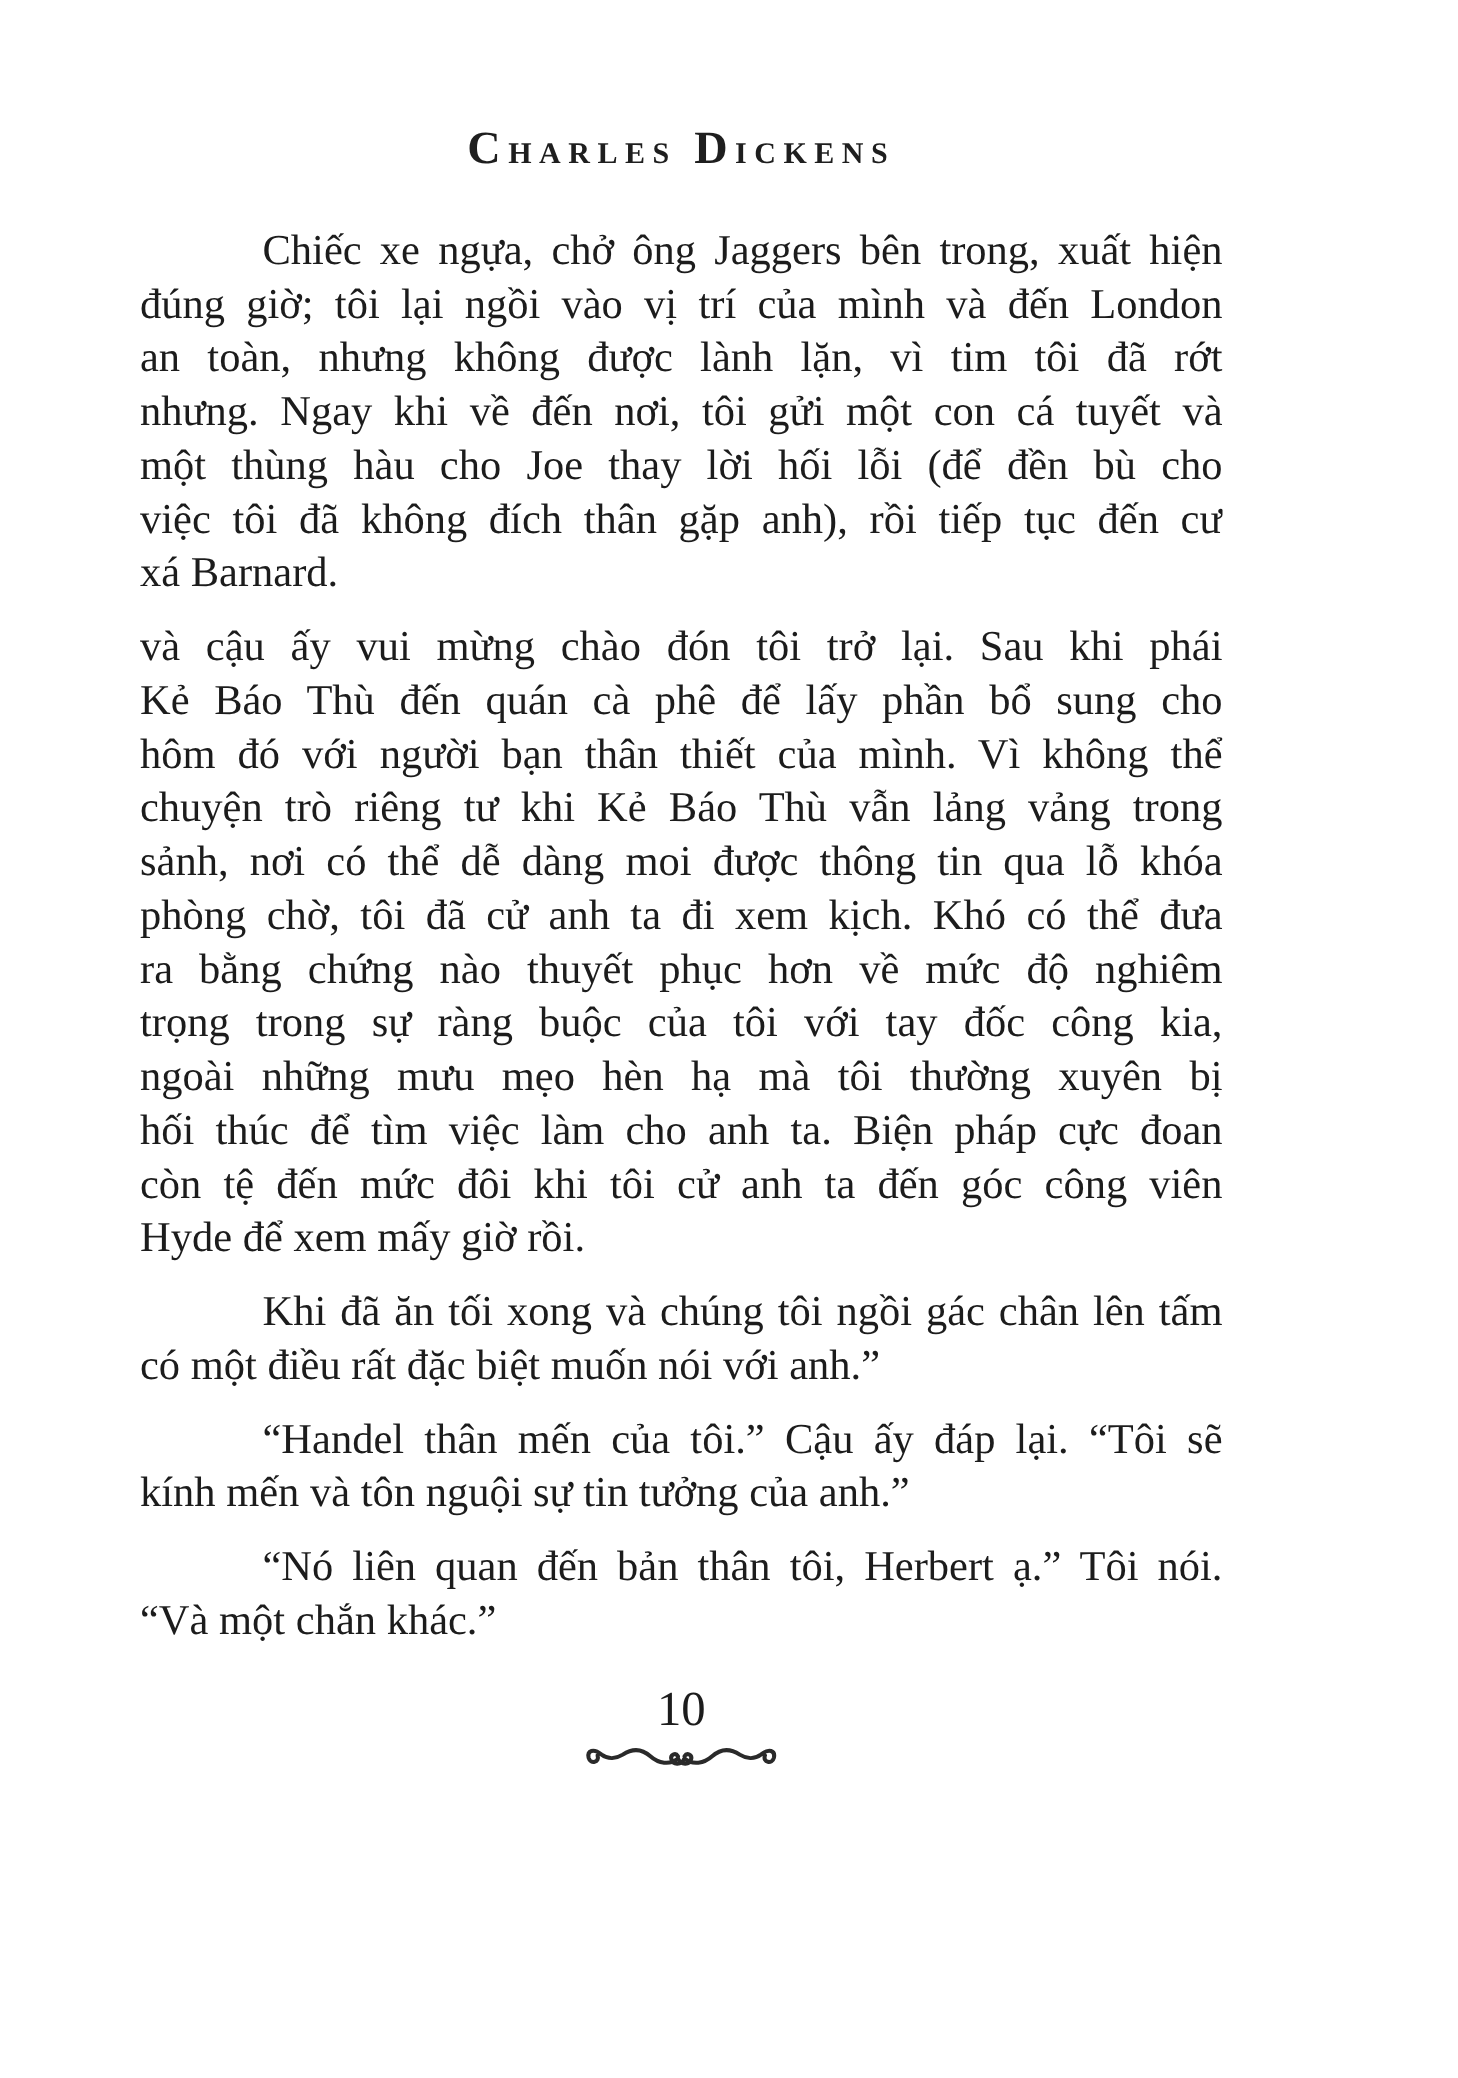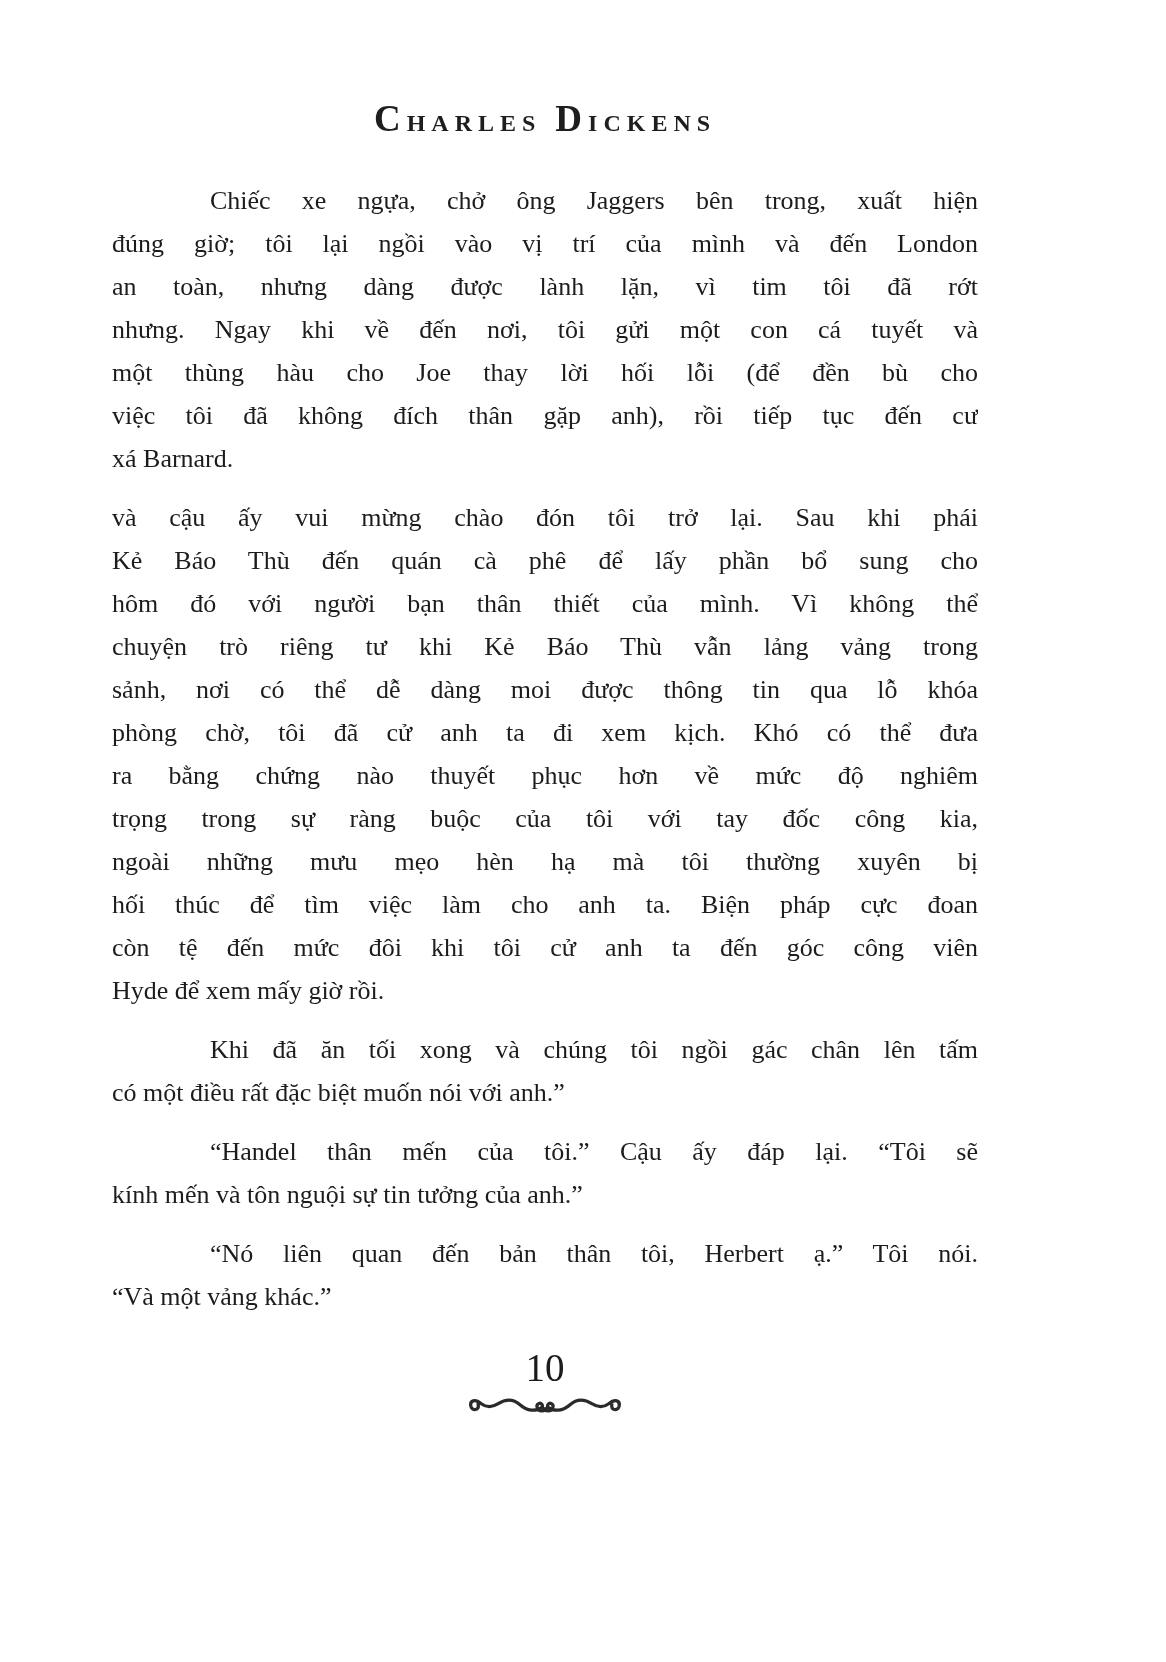--- a/index.html
+++ b/index.html
@@ -31,21 +31,21 @@
     font-size: 24px;
     letter-spacing: 6px;
     color: #1e1e1e;
     white-space: nowrap;
   }
   .hword { margin: 0 7px; }
   .hinitial { font-size: 37px; line-height: 1; }
   
   .body-text {
     margin-top: 42px;
-    font-size: 26px;
+    font-size: 34px;
   }
   .paragraph { margin: 0 0 16px 0; }
   .line {
     height: 43px;
     line-height: 43px;
     text-align: justify;
     text-align-last: justify;
     white-space: normal;
     overflow: hidden;
   }
@@ -71,21 +71,21 @@
 
 <div class="page">
   <div class="content">
 
     <div class="header"><span class="hword"><span class="hinitial">C</span>HARLES</span><span class="hword"><span class="hinitial">D</span>ICKENS</span></div>
 
     <div class="body-text">
         <div class="paragraph">
           <div class="line indent">Chiếc xe ngựa, chở ông Jaggers bên trong, xuất hiện</div>
           <div class="line">đúng giờ; tôi lại ngồi vào vị trí của mình và đến London</div>
-          <div class="line">an toàn, nhưng dàng được lành lặn, vì tim tôi đã rớt</div>
+          <div class="line">an toàn, nhưng không được lành lặn, vì tim tôi đã rớt</div>
           <div class="line">nhưng. Ngay khi về đến nơi, tôi gửi một con cá tuyết và</div>
           <div class="line">một thùng hàu cho Joe thay lời hối lỗi (để đền bù cho</div>
           <div class="line">việc tôi đã không đích thân gặp anh), rồi tiếp tục đến cư</div>
           <div class="line last">xá Barnard.</div>
         </div>
         <div class="paragraph">
           <div class="line">và cậu ấy vui mừng chào đón tôi trở lại. Sau khi phái</div>
           <div class="line">Kẻ Báo Thù đến quán cà phê để lấy phần bổ sung cho</div>
           <div class="line">hôm đó với người bạn thân thiết của mình. Vì không thể</div>
           <div class="line">chuyện trò riêng tư khi Kẻ Báo Thù vẫn lảng vảng trong</div>
@@ -101,21 +101,21 @@
         <div class="paragraph">
           <div class="line indent">Khi đã ăn tối xong và chúng tôi ngồi gác chân lên tấm</div>
           <div class="line last">có một điều rất đặc biệt muốn nói với anh.”</div>
         </div>
         <div class="paragraph">
           <div class="line indent">“Handel thân mến của tôi.” Cậu ấy đáp lại. “Tôi sẽ</div>
           <div class="line last">kính mến và tôn nguội sự tin tưởng của anh.”</div>
         </div>
         <div class="paragraph">
           <div class="line indent">“Nó liên quan đến bản thân tôi, Herbert ạ.” Tôi nói.</div>
-          <div class="line last">“Và một vảng khác.”</div>
+          <div class="line last">“Và một chắn khác.”</div>
         </div>
       </div>
 
     <div class="footer">
       <div class="page-number">10</div>
       <div class="ornament">
         <svg width="156" height="30" viewBox="0 0 240 46" aria-hidden="true">
           <g fill="none" stroke="#2a2a2a" stroke-width="5" stroke-linecap="round">
 
             <g id="fl-right">

